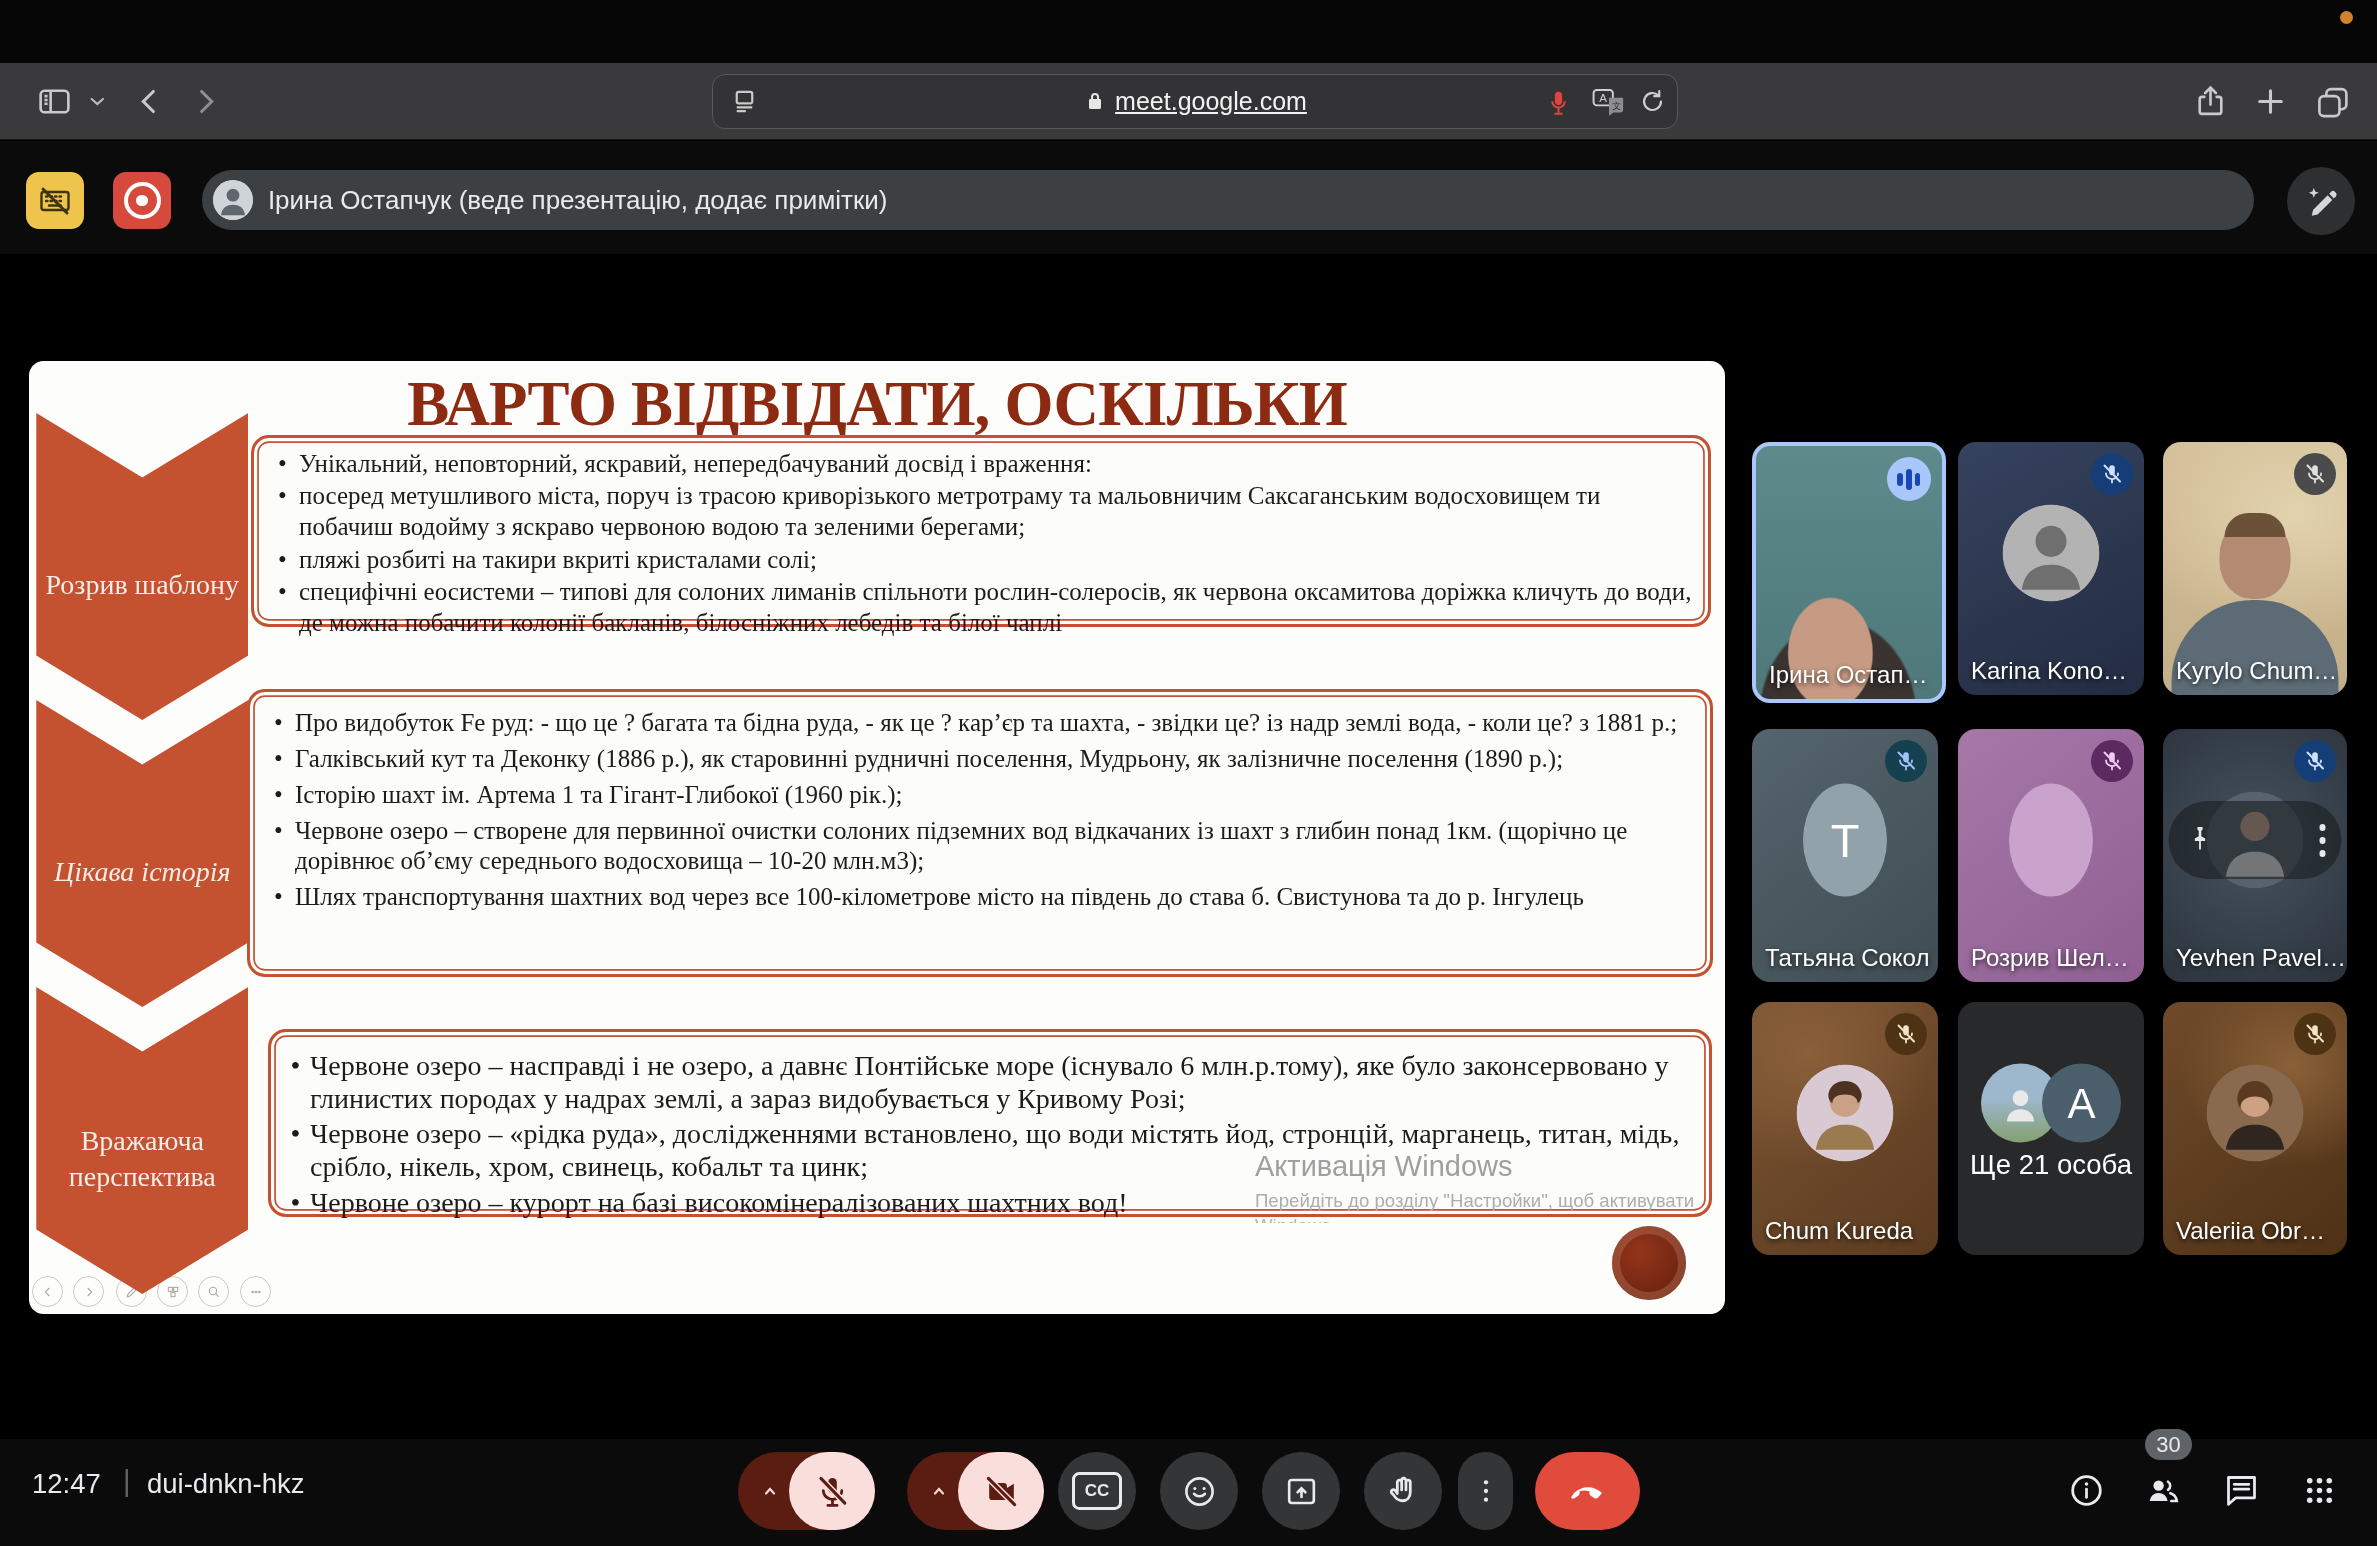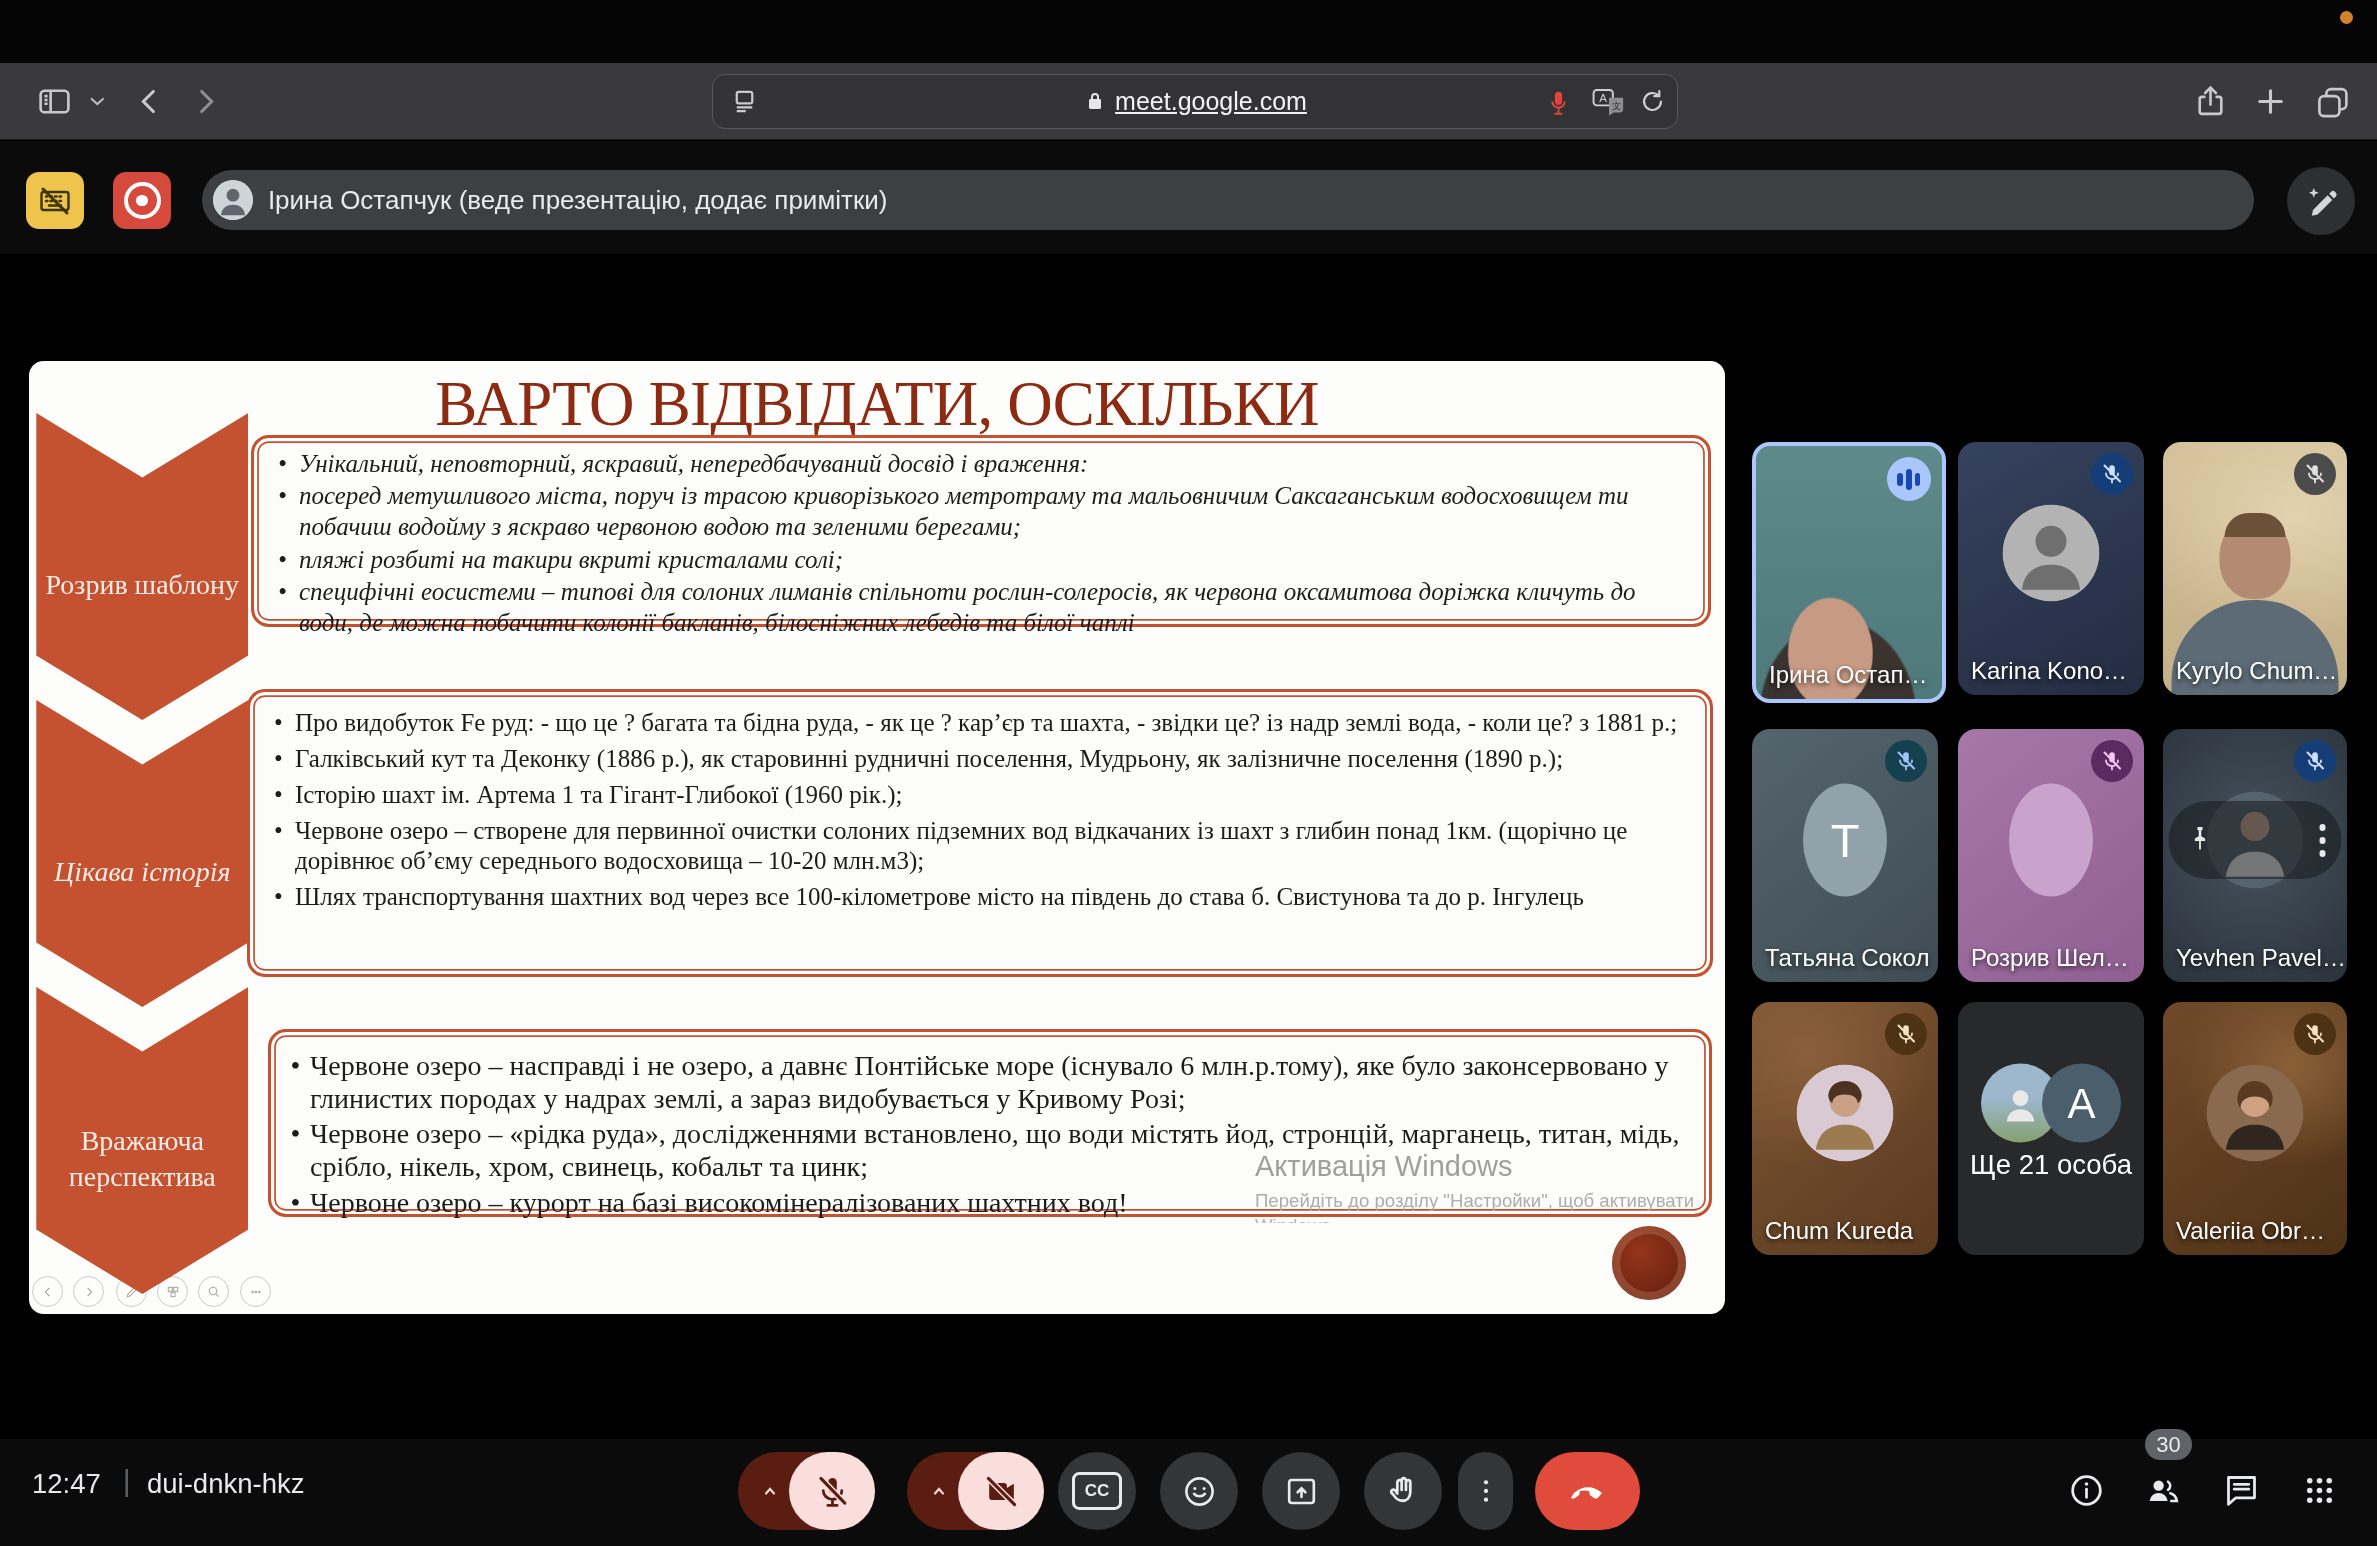--- a/index.html
+++ b/index.html
@@ -32,33 +32,33 @@
   #presenter-pill{left:202px;top:29px;width:2052px;height:60px;border-radius:30px;background:#3c4043;
                   display:flex;align-items:center;gap:14.6px;padding-left:11.3px;box-sizing:border-box;position:absolute;}
   .avatar-s{width:40px;height:40px;border-radius:50%;overflow:hidden;background:#cfd4d8;flex:0 0 auto;}
   #presenter-pill span{font-size:26px;color:#e8eaed;white-space:nowrap;}
   #pencil-btn{left:2287px;top:26px;width:68px;height:68px;border-radius:50%;background:#2e2f31;
               display:flex;align-items:center;justify-content:center;position:absolute;}
 
   
   #slide{left:29px;top:361px;width:1696px;height:953px;background:#fdfdfb;border-radius:14.6px;overflow:hidden;}
   #slide-title{left:0;top:6.5px;width:100%;text-align:center;font-family:"Liberation Serif",serif;
-               font-weight:normal;font-size:63px;letter-spacing:-0.8px;color:#8c2a12;position:absolute;}
+               font-weight:bold;font-size:63px;letter-spacing:-0.8px;color:#8c2a12;position:absolute;}
   .chev{position:absolute;left:7.3px;width:212px;height:307px;background:#c4512f;z-index:3;
         clip-path:polygon(0 0,50% 21%,100% 0,100% 79%,50% 100%,0 79%);
         display:flex;flex-direction:column;align-items:center;justify-content:center;}
   .chev .lbl{padding-top:37px;text-align:center;font-family:"Liberation Serif",serif;
              font-size:28px;line-height:36px;color:#f7ece7;width:194px;}
   #chev2 .lbl{white-space:nowrap;}
   .sbox{position:absolute;background:#fcfcfa;border:3.2px solid #c4512f;border-radius:18px;
         box-shadow:inset 0 0 0 3.2px #ffffff,inset 0 0 0 4.9px #c4512f;box-sizing:border-box;z-index:2;}
   .sbox ul{margin:0;padding:0;list-style:none;font-family:"Liberation Serif",serif;color:#1c1c1c;}
   .sbox li{position:relative;padding-left:29px;font-size:25px;line-height:31px;margin:1.6px 0;}
   .sbox li::before{content:"•";position:absolute;left:8px;}
-  #box1{left:222px;top:74px;width:1460px;height:192px;padding:8px 14.6px 4.9px 16px;font-style:italic;}
+  #box1{left:222px;top:74px;width:1460px;height:192px;padding:8px 14.6px 4.9px 16px;}
   #box2{left:218px;top:328px;width:1466px;height:288px;padding:9.7px 14.6px 4.9px 16px;}
   #box2 li{line-height:30px;margin:6px 0;}
   #box3{left:239px;top:668px;width:1444px;height:188px;padding:14.6px 14.6px 4.9px 18px;}
   #box3 li{padding-left:21px;font-size:28px;line-height:33px;margin:2.4px 0;font-family:Liberation Serif, serif;}
   #box3 li::before{left:1.6px;}
   #watermark{left:1226px;top:789px;width:485px;height:73px;overflow:hidden;z-index:4;position:absolute;}
   #watermark .w1{font-size:29px;color:#9f9f9f;}
   #watermark .w2{font-size:18.6px;color:#adadad;margin-top:6.5px;}
   #watermark .w3{font-size:18.6px;color:#b5b5b5;margin-top:3.2px;}
   .navdot{position:absolute;top:915px;width:31px;height:31px;border-radius:50%;border:1.6px solid rgba(140,140,140,.45);

